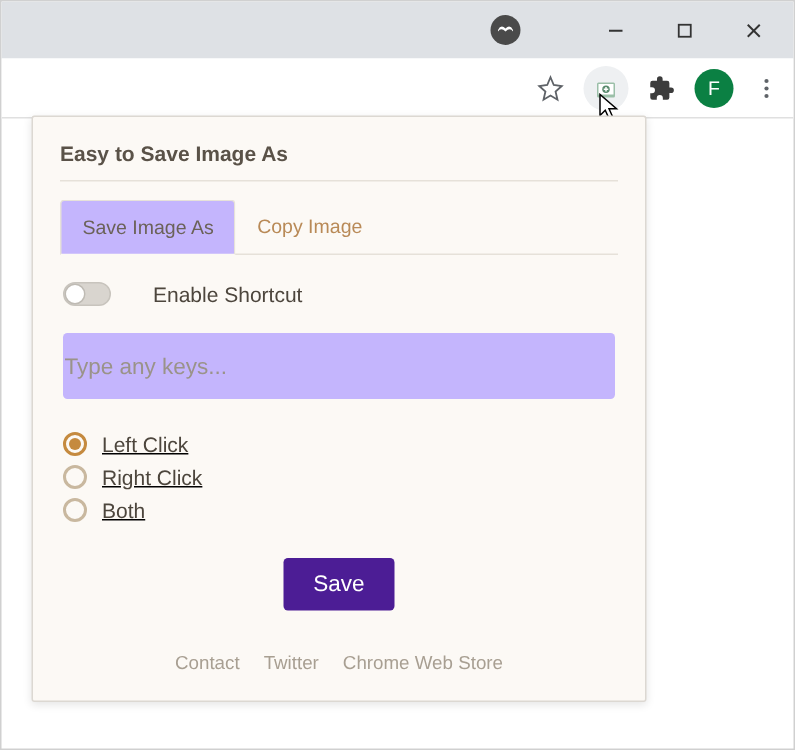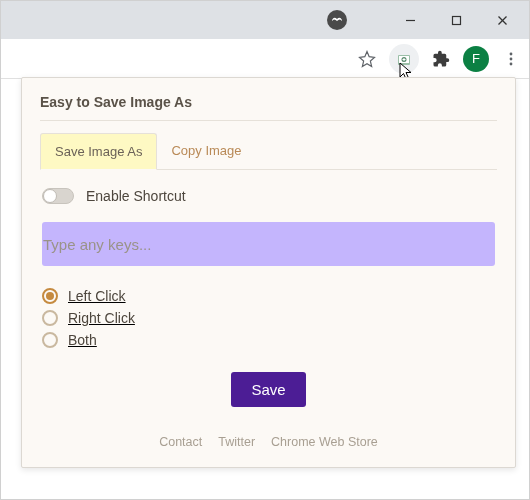--- a/index.html
+++ b/index.html
@@ -69,21 +69,21 @@
     color: #fff;
     display: flex; align-items: center; justify-content: center;
     font-size: 13px;
     font-weight: 500;
   }
   
   .popup {
     position: absolute;
     top: 76px;
     left: 20px;
-    width: 495px;
+    width: 410px;
     background: #fcf9f5;
     border: 1px solid #dcd8d2;
     border-radius: 2px;
     padding: 16px 18px 14px 18px;
     box-shadow: 0 2px 6px rgba(0,0,0,0.1);
   }
   .popup-title {
     font-size: 14px;
     font-weight: 700;
     color: #5a5248;
@@ -100,29 +100,29 @@
     font-size: 13px;
     color: #b98a57;
     cursor: pointer;
   }
   .tab.active {
     color: #6b6258;
     border: 1px solid #e6e1d9;
     border-bottom: 1px solid #fcf9f5;
     margin-bottom: -1px;
     border-radius: 3px 3px 0 0;
-    background: #fef9c3;
+    background: #c4b5fd;
   }
   .section {
     padding: 18px 2px 4px 2px;
   }
   .toggle-row {
     display: flex;
     align-items: center;
-    gap: 12px;
+    gap: 28px;
     margin-bottom: 18px;
   }
   .toggle {
     width: 32px; height: 16px;
     border-radius: 10px;
     background: #d9d5cf;
     border: 1px solid #c8c4bd;
     position: relative;
   }
   .toggle .knob {

